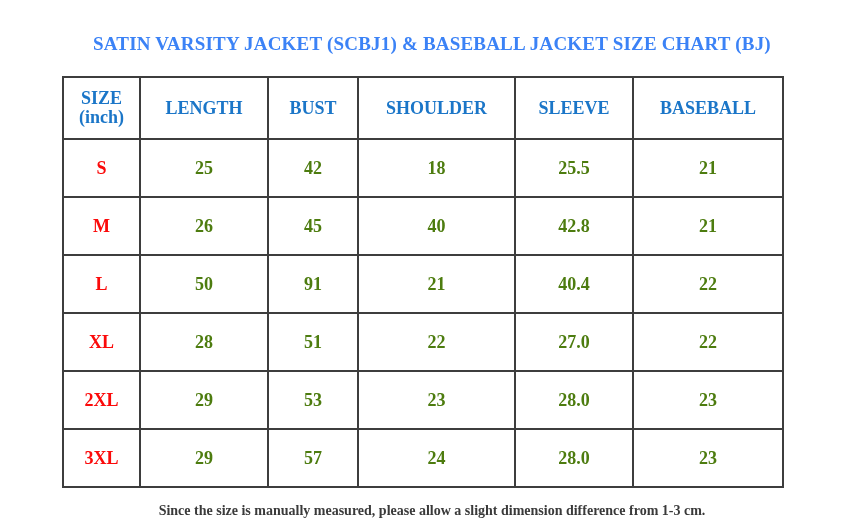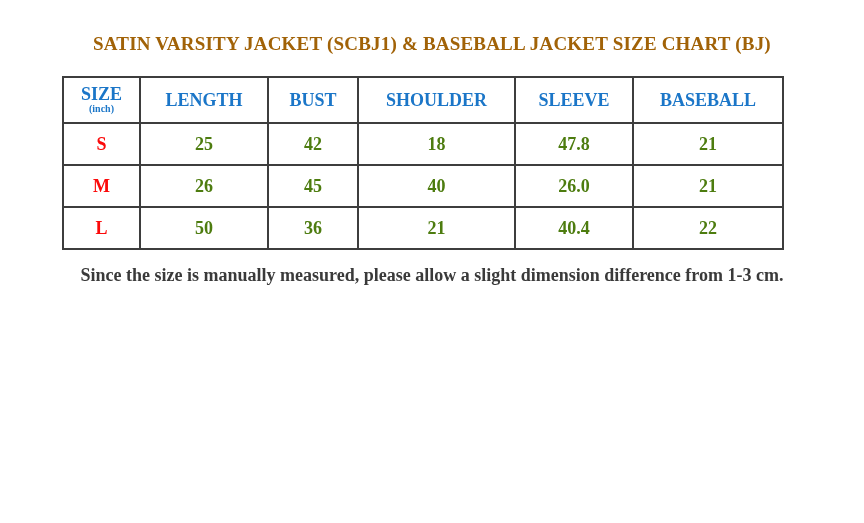--- a/index.html
+++ b/index.html
@@ -7,67 +7,67 @@
     width:864px; height:523px;
     background:#ffffff;
     font-family:"Liberation Serif", serif;
     overflow:hidden;
   }
   .title {
     margin:33px 8px 0 8px;
     text-align:center;
     font-size:19px;
     font-weight:bold;
-    color:#a16207;
+    color:#3b82f6;
     letter-spacing:0.2px;
     white-space:nowrap;
   }
   table.size-chart {
     border-collapse:collapse;
     table-layout:fixed;
     margin:21px 0 0 62px;
   }
   col.c-size     { width:77px; }
   col.c-length   { width:128px; }
   col.c-bust     { width:90px; }
   col.c-shoulder { width:157px; }
   col.c-sleeve   { width:118px; }
   col.c-neckline { width:150px; }
   th, td {
     border:2px solid #3d3d3d;
     text-align:center;
     vertical-align:middle;
-    padding:0;
+    padding:8px;
   }
   thead th {
     height:44px;
     color:#1b76c8;
     font-size:18px;
     font-weight:bold;
     line-height:1.05;
   }
   thead th .unit {
     display:block;
-    font-size:10px;
+    font-size:18px;
     font-weight:bold;
     margin-top:0;
   }
   tbody td {
     height:40px;
     font-size:18px;
     font-weight:bold;
     color:#4d7c0f;
   }
   tbody td.size {
     color:#fb0a0a;
   }
   .footnote {
     margin-top:15px;
     text-align:center;
-    font-size:18px;
+    font-size:14px;
     font-weight:bold;
     color:#3a3a3a;
   }
 </style>
 </head>
 <body>
 
 <div class="title">SATIN VARSITY JACKET (SCBJ1) &amp; BASEBALL JACKET SIZE CHART (BJ)</div>
 
 <table class="size-chart">
@@ -91,35 +91,59 @@
       <th>SLEEVE</th>
       <th>BASEBALL</th>
     </tr>
   </thead>
   <tbody>
     <tr>
       <td class="size">S</td>
       <td>25</td>
       <td>42</td>
       <td>18</td>
-      <td>47.8</td>
+      <td>25.5</td>
       <td>21</td>
     </tr>
     <tr>
       <td class="size">M</td>
       <td>26</td>
       <td>45</td>
       <td>40</td>
-      <td>26.0</td>
+      <td>42.8</td>
       <td>21</td>
     </tr>
     <tr>
       <td class="size">L</td>
       <td>50</td>
-      <td>36</td>
+      <td>91</td>
       <td>21</td>
       <td>40.4</td>
       <td>22</td>
+    </tr>
+    <tr>
+      <td class="size">XL</td>
+      <td>28</td>
+      <td>51</td>
+      <td>22</td>
+      <td>27.0</td>
+      <td>22</td>
+    </tr>
+    <tr>
+      <td class="size">2XL</td>
+      <td>29</td>
+      <td>53</td>
+      <td>23</td>
+      <td>28.0</td>
+      <td>23</td>
+    </tr>
+    <tr>
+      <td class="size">3XL</td>
+      <td>29</td>
+      <td>57</td>
+      <td>24</td>
+      <td>28.0</td>
+      <td>23</td>
     </tr>
   </tbody>
 </table>
 
 <div class="footnote">Since the size is manually measured, please allow a slight dimension difference from 1-3 cm.</div>
 
 </body></html>

